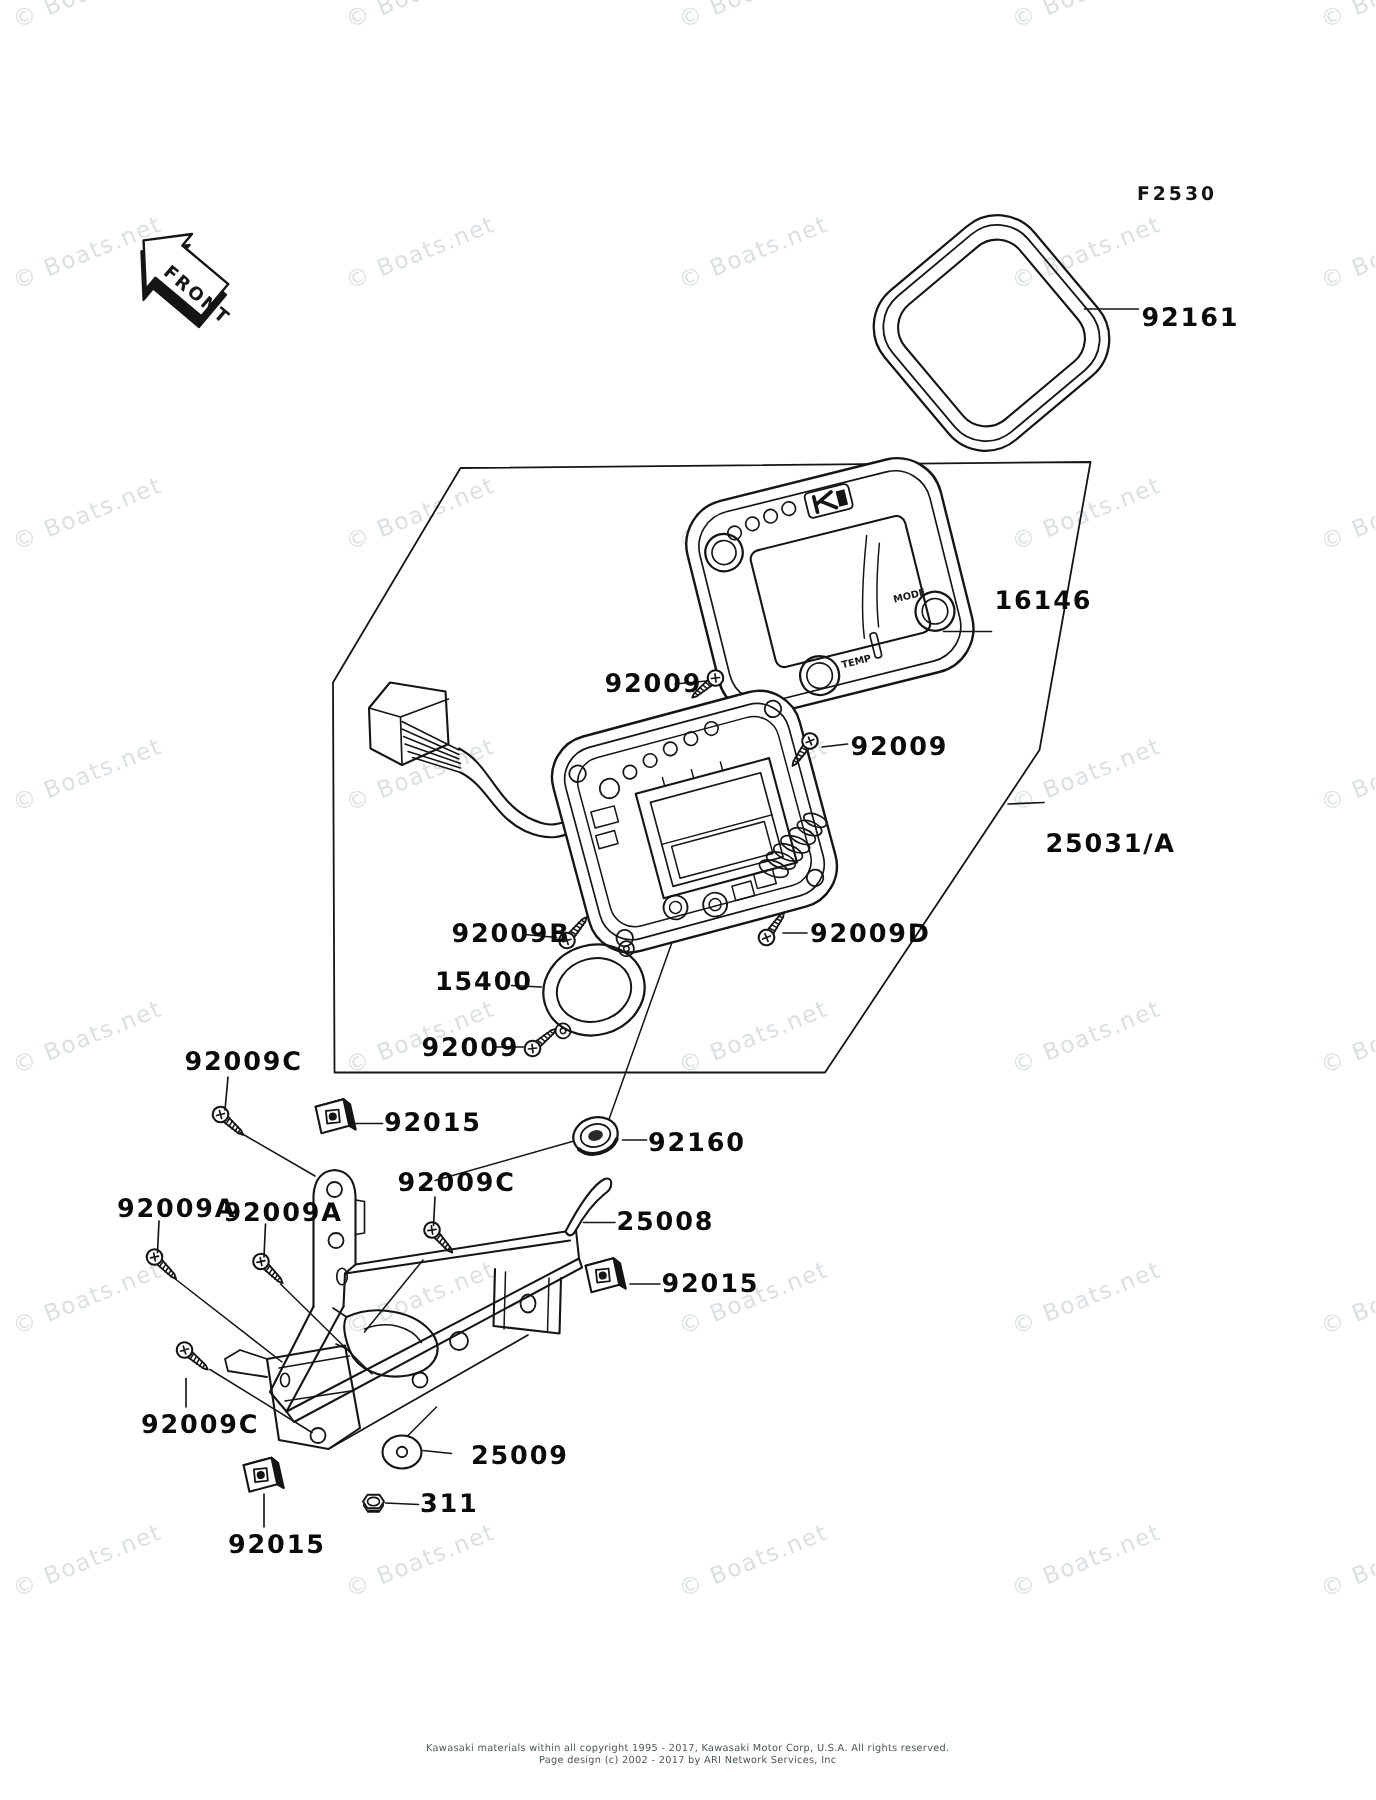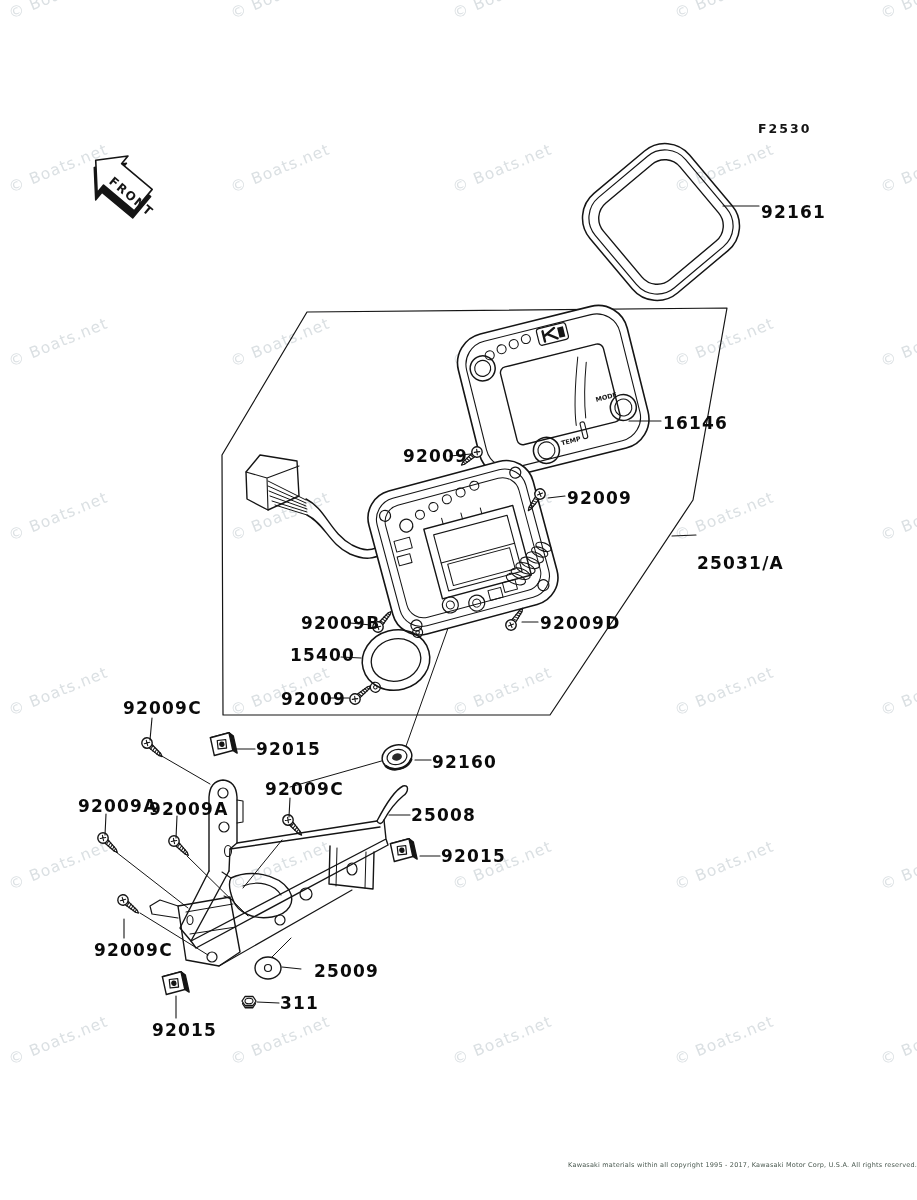--- a/index.html
+++ b/index.html
@@ -5,21 +5,21 @@
   html,body{margin:0;padding:0;background:#fff;}
   .canvas{position:relative;width:917px;height:1200px;background:#ffffff;overflow:hidden;
           font-family:"DejaVu Sans","Liberation Sans",sans-serif;}
   .wm-layer{position:absolute;left:0;top:0;width:100%;height:100%;z-index:1;}
   .wm{position:absolute;color:#dbe0e3;font-size:15.5px;letter-spacing:1px;white-space:nowrap;
       transform:rotate(-22deg);transform-origin:0 0;user-select:none;}
   svg.art{position:absolute;left:0;top:0;z-index:2;}
   .plabel{position:absolute;z-index:3;font-weight:bold;font-size:17px;letter-spacing:1.2px;
           color:#0b0b0b;white-space:nowrap;}
   .code{position:absolute;z-index:3;font-weight:bold;font-size:12.5px;letter-spacing:2px;color:#141414;}
-  .copy{position:absolute;z-index:3;left:0;width:917px;text-align:right;font-size:6.5px;
+  .copy{position:absolute;z-index:3;left:0;width:917px;text-align:center;font-size:6.5px;
         color:#49584f;letter-spacing:.2px;line-height:8px;}
 </style>
 </head>
 <body>
 
 <div class="canvas">
 
   <div class="wm-layer">
       <span class="wm" style="left: 6px; top: 6px;">© Boats.net</span>
       <span class="wm" style="left: 228px; top: 6px;">© Boats.net</span>
@@ -268,21 +268,21 @@
         <path d="M282,967 L301,969"></path>
         <path d="M257,1002 L279,1003"></path>
         <path d="M176,996 L176,1018"></path>
       </g>
     </g>
   </svg>
 
   <div class="code" style="left:758px;top:121px">F2530</div>
 
   <div class="plabel" style="left:761px;top:202px">92161</div>
-  <div class="plabel" style="left:663px;top:413px">16146</div>
+  <div class="plabel" style="left:663px;top:391px">16146</div>
   <div class="plabel" style="left:403px;top:446px">92009</div>
   <div class="plabel" style="left:567px;top:488px">92009</div>
   <div class="plabel" style="left:697px;top:553px">25031/A</div>
   <div class="plabel" style="left:301px;top:613px">92009B</div>
   <div class="plabel" style="left:540px;top:613px">92009D</div>
   <div class="plabel" style="left:290px;top:645px">15400</div>
   <div class="plabel" style="left:281px;top:689px">92009</div>
   <div class="plabel" style="left:123px;top:698px">92009C</div>
   <div class="plabel" style="left:256px;top:739px">92015</div>
   <div class="plabel" style="left:432px;top:752px">92160</div>
@@ -290,13 +290,14 @@
   <div class="plabel" style="left:411px;top:805px">25008</div>
   <div class="plabel" style="left:78px;top:796px">92009A</div>
   <div class="plabel" style="left:149px;top:799px">92009A</div>
   <div class="plabel" style="left:441px;top:846px">92015</div>
   <div class="plabel" style="left:94px;top:940px">92009C</div>
   <div class="plabel" style="left:314px;top:961px">25009</div>
   <div class="plabel" style="left:280px;top:993px">311</div>
   <div class="plabel" style="left:152px;top:1020px">92015</div>
 
   <div class="copy" style="top:1161px">Kawasaki materials within all copyright 1995 - 2017, Kawasaki Motor Corp, U.S.A.  All rights reserved.</div>
+  <div class="copy" style="top:1169px">Page design (c) 2002 - 2017 by ARI Network Services, Inc</div>
 </div>
 
 </body></html>

